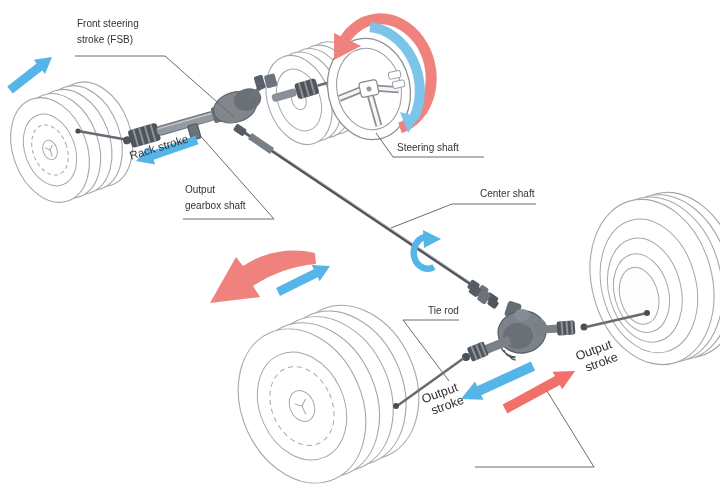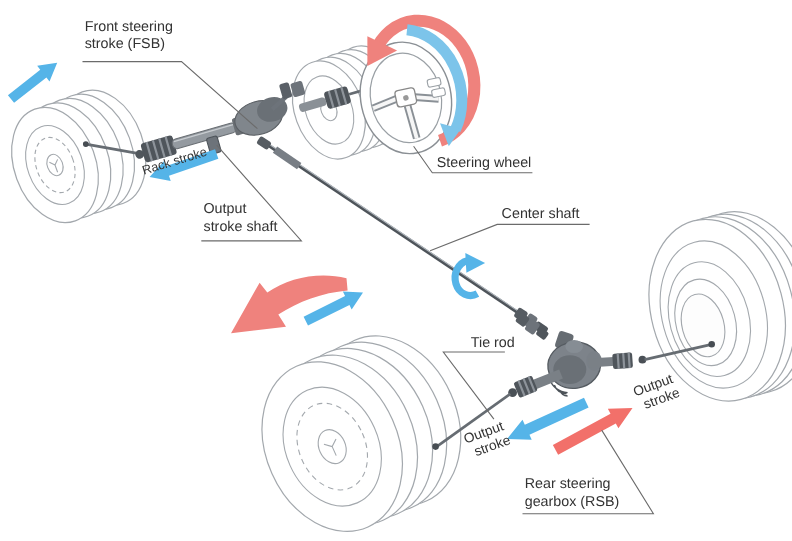--- a/index.html
+++ b/index.html
@@ -1,19 +1,19 @@
 <!DOCTYPE html>
 <html style="--arrow-blue: #55b4e8; --arrow-blue-soft: #7cc4ea; --arrow-red: #f2706a; --arrow-red-soft: #ef827d; --line-gray: #a3a8ad; --metal-dark: #50565c; --metal-mid: #868d94; --leader: #6b6b6b; --text: #333333; --background: #ffffff;"><head>
 <meta charset="utf-8">
 <style>
   html,body{margin:0;padding:0;background:#fff;}
   .stage{position:relative;width:720px;height:492px;background:#fff;overflow:hidden;
          font-family:"Liberation Sans","DejaVu Sans",sans-serif;}
   .stage svg{position:absolute;left:0;top:0;}
-  .lbl{position:absolute;font-size:13px;line-height:16px;font-weight:500;color:var(--text,#333);
+  .lbl{position:absolute;font-size:10px;line-height:16px;font-weight:500;color:var(--text,#333);
        white-space:nowrap;z-index:5;}
   .lbl.small{font-size:11.5px;line-height:13px;}
   .lbl.os{font-size:12.5px;line-height:13.5px;transform-origin:0 0;}
   .t-line{stroke:var(--line-gray,#a3a8ad);fill:#fff;stroke-width:1.1;}
   .t-detail{stroke:var(--line-gray,#a3a8ad);fill:none;stroke-width:1;}
   .leader{stroke:var(--leader,#6b6b6b);stroke-width:1;fill:none;}
   .arr-b{fill:var(--arrow-blue,#55b4e8);}
   .arr-r{fill:var(--arrow-red,#f2706a);}
   .arc-r{stroke:var(--arrow-red-soft,#ef827d);stroke-width:11;fill:none;}
   .arc-b{stroke:var(--arrow-blue-soft,#7cc4ea);stroke-width:10;fill:none;}
@@ -197,43 +197,39 @@
   <div>Front steering</div>
   <div>stroke (FSB)</div>
 </div>
 
 <div class="lbl small" style="left:130px;top:150px;transform:rotate(-17deg);transform-origin:0 50%">
   <span>Rack stroke</span>
 </div>
 
 <div class="lbl" style="left:185px;top:182px">
   <div>Output</div>
-  <div>stroke shaft</div>
+  <div>gearbox shaft</div>
 </div>
 
 <div class="lbl" style="left:397px;top:140px">
-  <span>Steering wheel</span>
-</div>
-
-<div class="lbl" style="left:456px;top:186px">
+  <span>Steering shaft</span>
+</div>
+
+<div class="lbl" style="left:480px;top:186px">
   <span>Center shaft</span>
 </div>
 
 <div class="lbl" style="left:428px;top:303px">
   <span>Tie rod</span>
 </div>
 
 <div class="lbl os" style="left:420px;top:394px;transform:rotate(-20deg)">
   <div>Output</div>
   <div style="padding-left:5px">stroke</div>
 </div>
 
 <div class="lbl os" style="left:574px;top:351px;transform:rotate(-20deg)">
   <div>Output</div>
   <div style="padding-left:5px">stroke</div>
 </div>
 
-<div class="lbl" style="left:477px;top:432px">
-  <div>Rear steering</div>
-  <div>gearbox (RSB)</div>
-</div>
 
 </div>
 
 </body></html>

